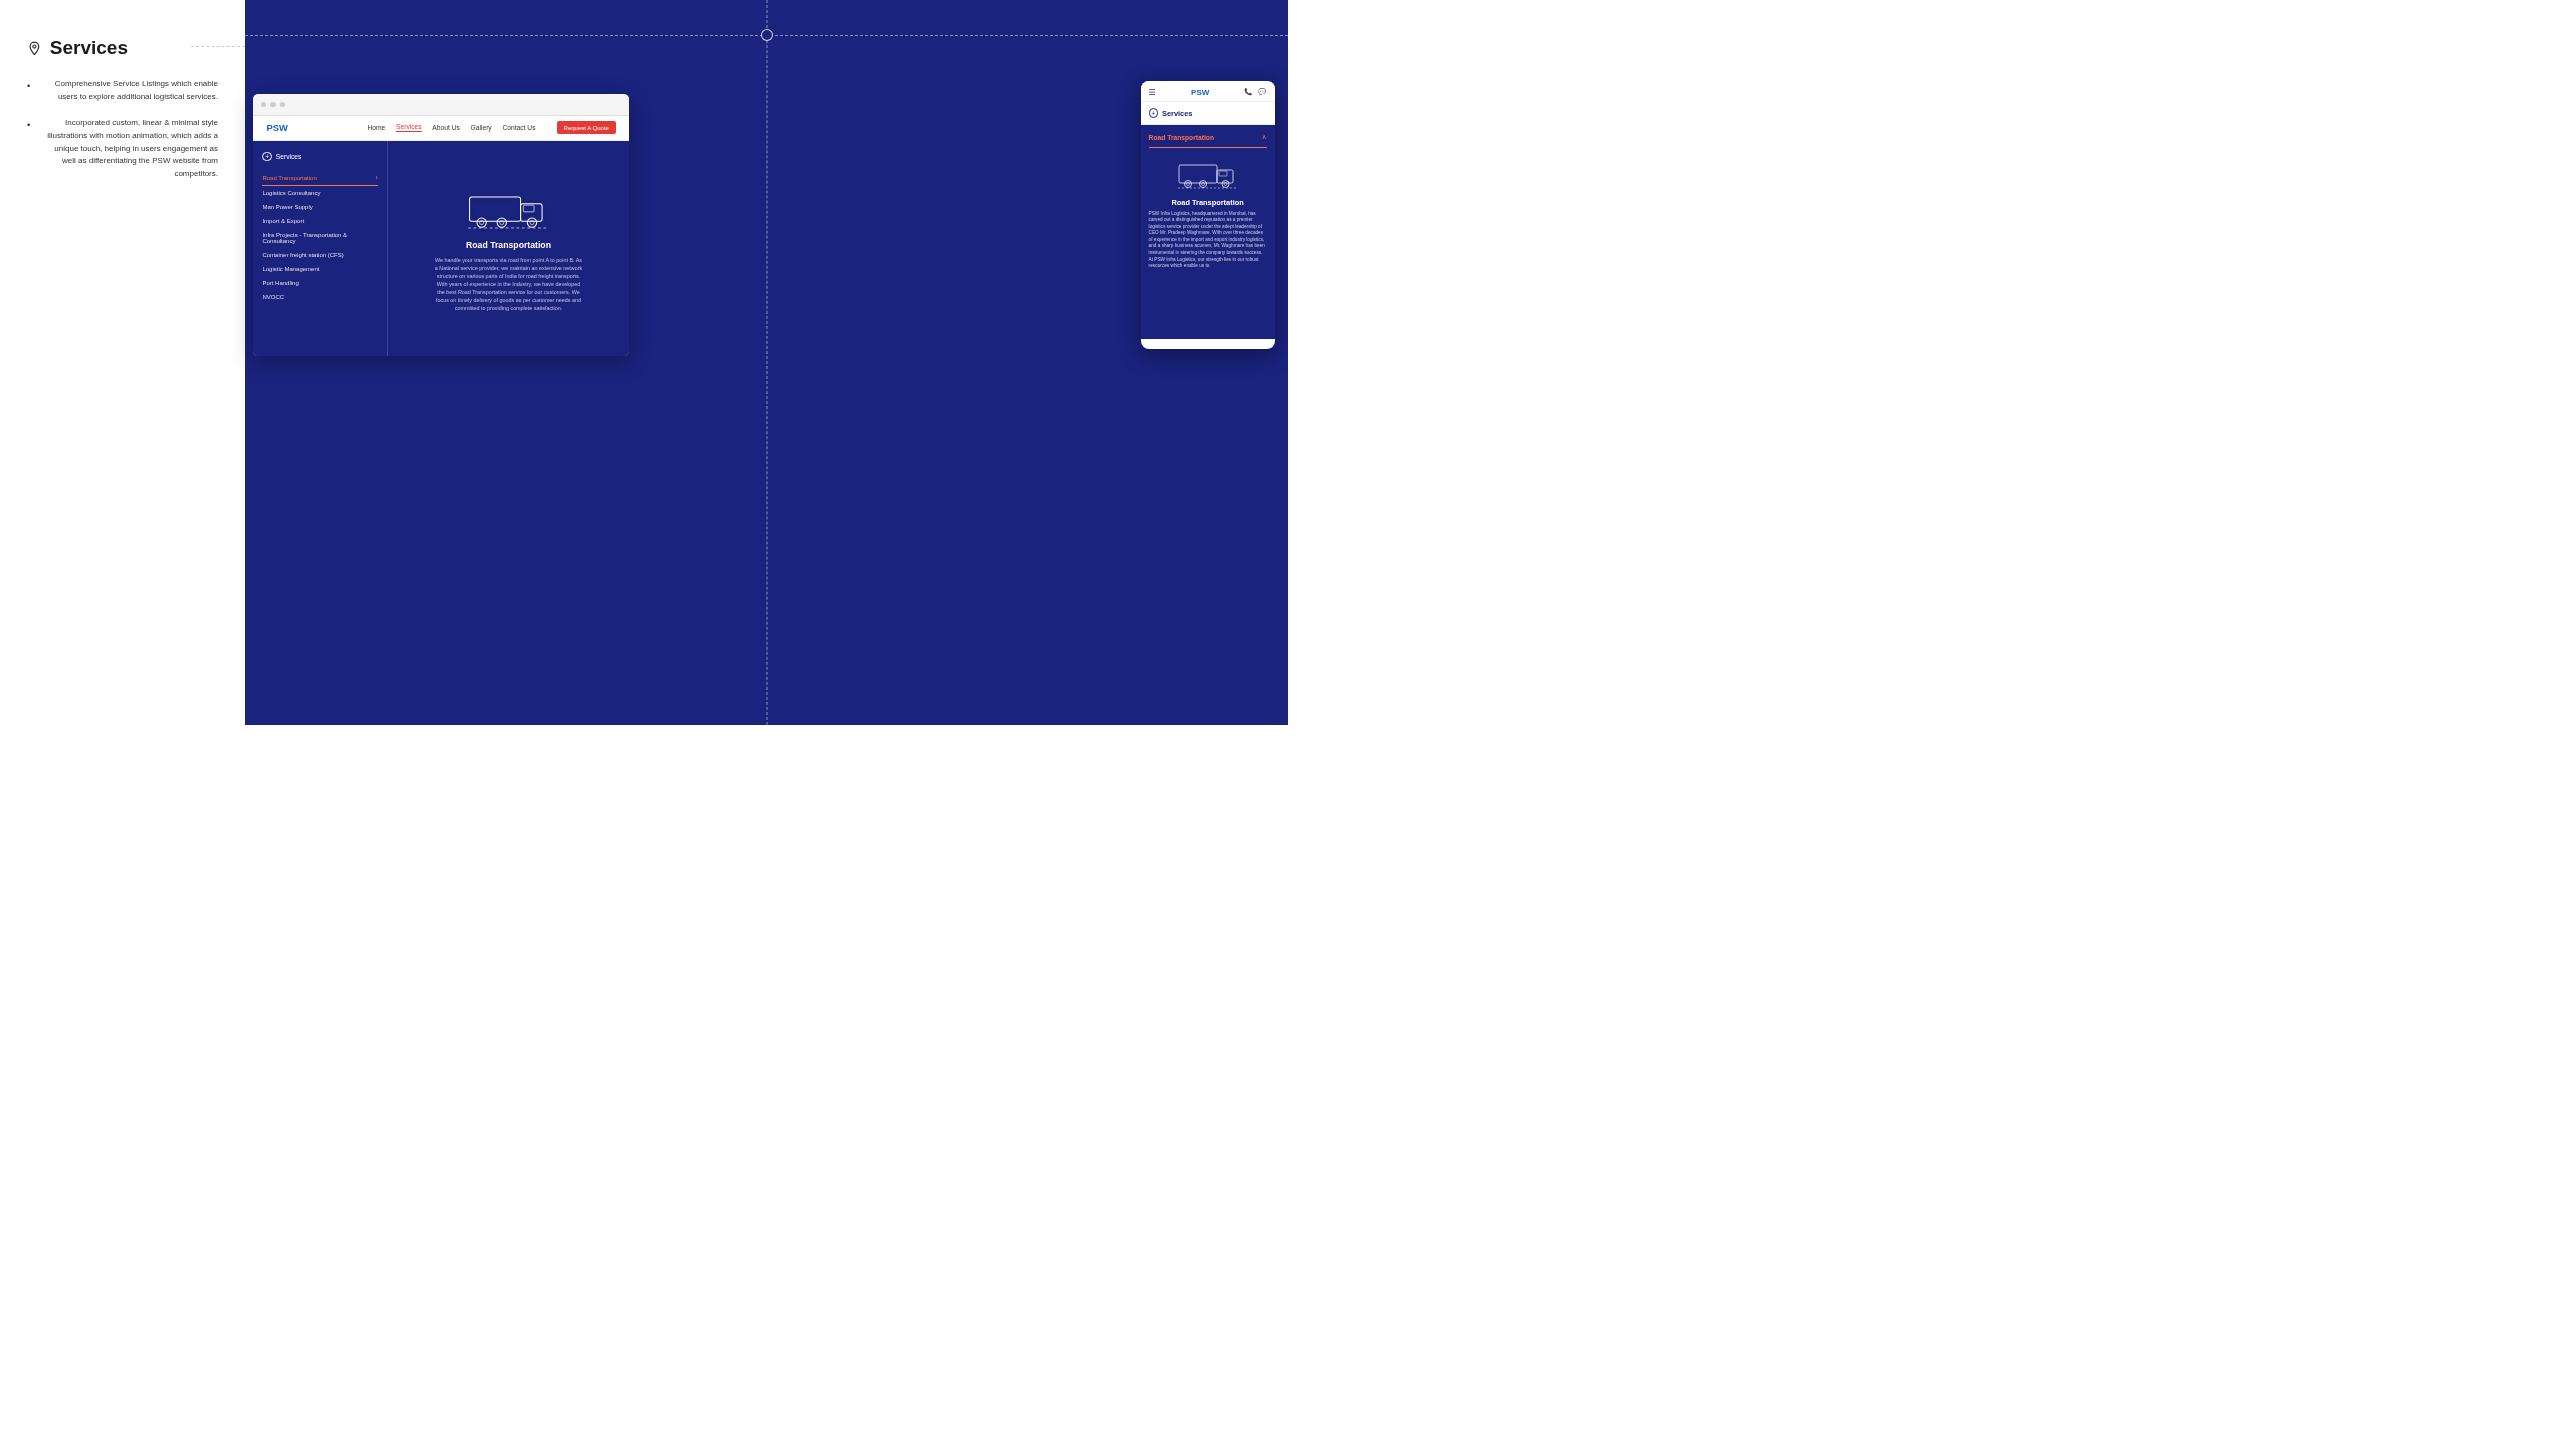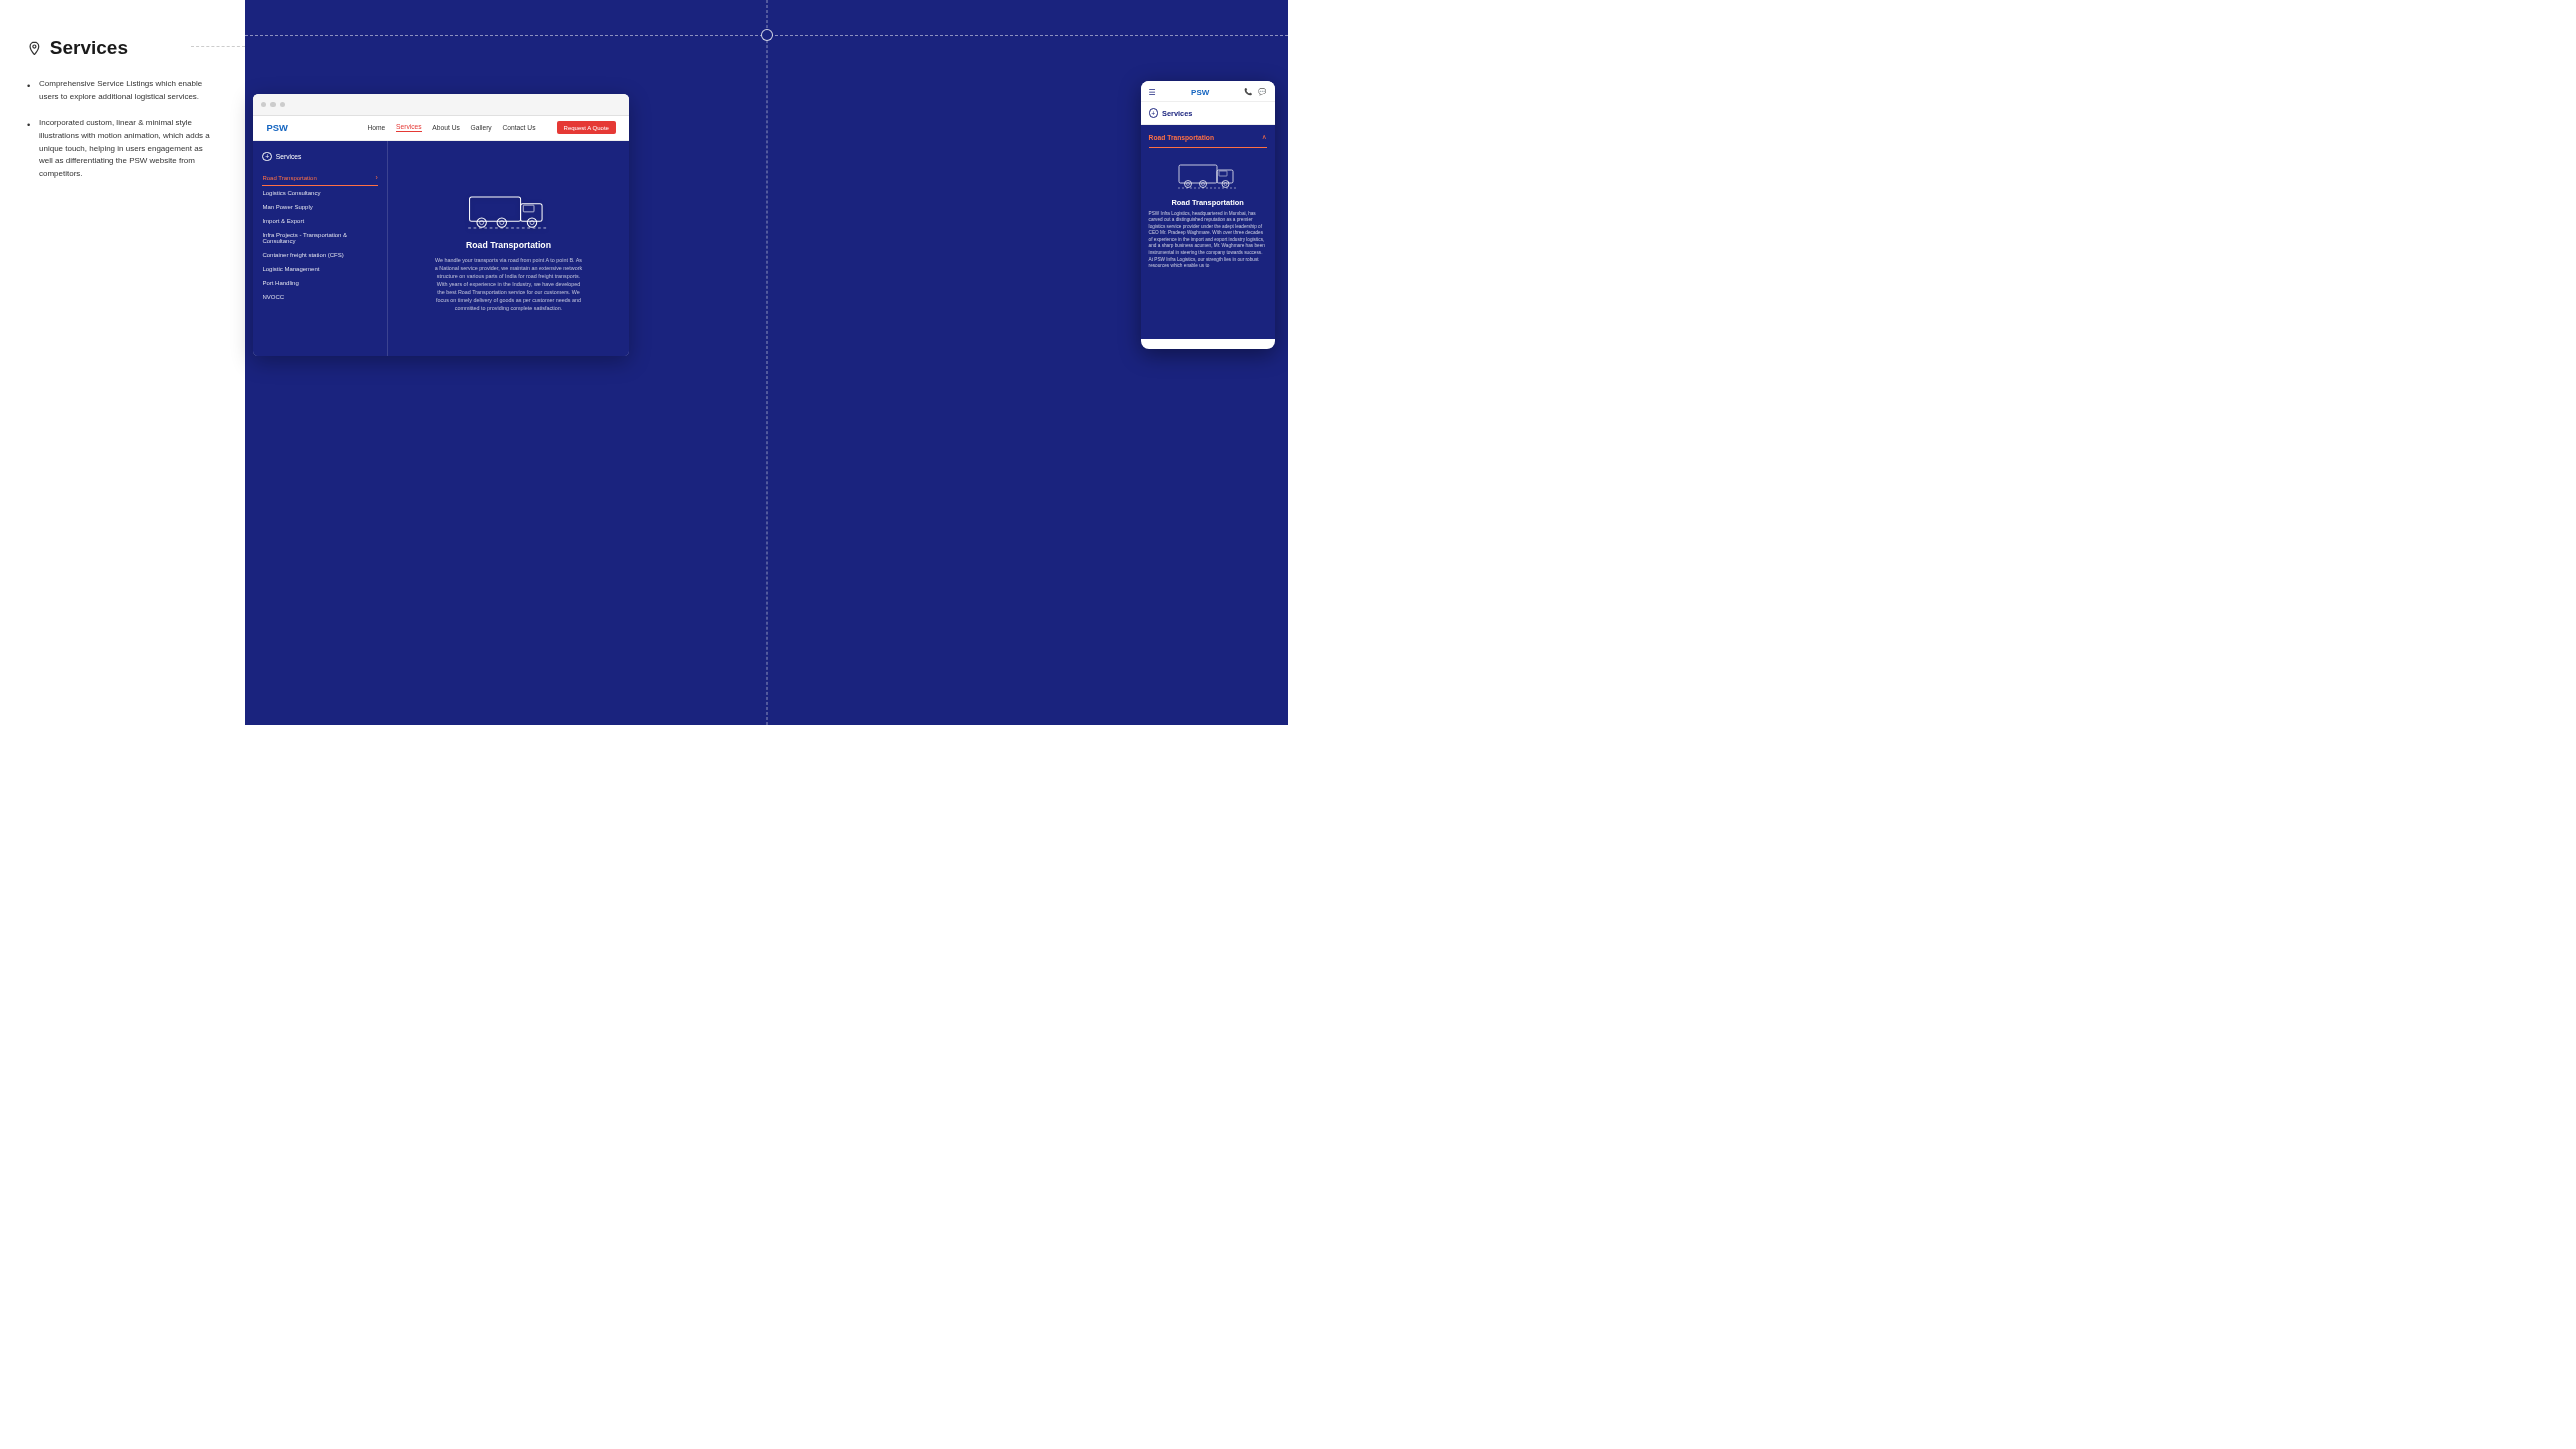--- a/index.html
+++ b/index.html
@@ -54,20 +54,21 @@
       padding: 0;
     }
 
     .bullet-list li {
       font-size: 8px;
       color: #333;
       line-height: 1.6;
       padding-left: 12px;
       position: relative;
       margin-bottom: 13.4px;
+      text-align: right;
     }
 
     .bullet-list li::before {
       content: '•';
       position: absolute;
       left: 0;
       top: 0;
       font-size: 9.4px;
       color: #333;
     }

